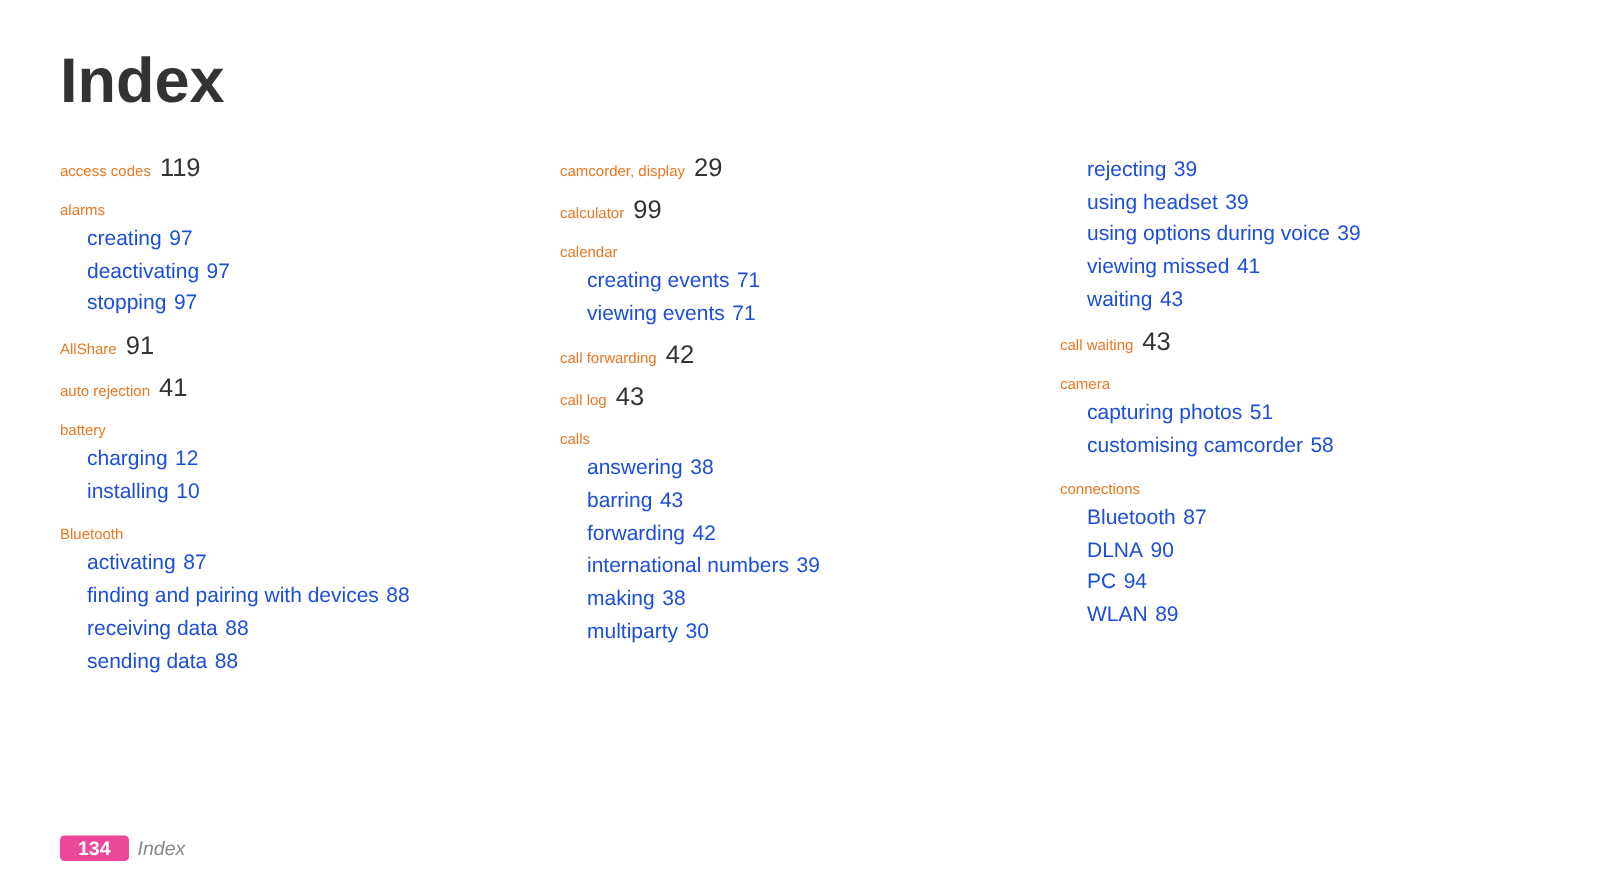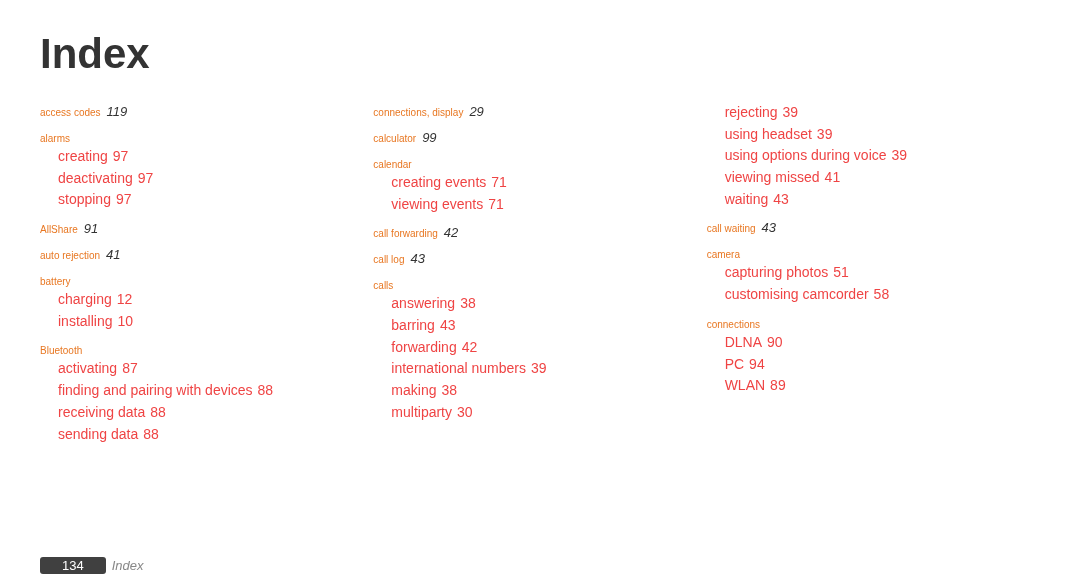--- a/index.html
+++ b/index.html
@@ -31,50 +31,49 @@
     .entry {
       margin-bottom: 4px;
     }
     .term {
       color: #e87722;
       font-size: 10px;
       font-weight: normal;
     }
     .term-num {
       color: #333333;
-      font-size: 13px;
+      font-size: 17px;
       margin-left: 6px;
-      font-style: italic;
     }
     .sub-entry {
       margin-left: 18px;
       font-size: 14px;
-      color: #ef4444;
+      color: #1d4ed8;
       line-height: 1.55;
     }
     .sub-entry .sub-num {
       margin-left: 5px;
     }
     .section-gap {
       margin-top: 8px;
     }
     .footer {
       position: absolute;
       bottom: 12px;
       left: 40px;
       display: flex;
       align-items: center;
       gap: 6px;
     }
     .footer-badge {
-      background: #404040;
+      background: #ec4899;
       color: #ffffff;
       font-size: 13px;
-      font-weight: normal;
-      padding: 1px 22px;
+      font-weight: bold;
+      padding: 1px 12px;
       border-radius: 3px;
     }
     .footer-label {
       color: #888888;
       font-size: 13px;
       font-style: italic;
     }
   </style>
 </head>
 <body>
@@ -109,21 +108,21 @@
         <span class="term">Bluetooth</span>
         <div class="sub-entry">activating<span class="sub-num">87</span></div>
         <div class="sub-entry">finding and pairing with devices<span class="sub-num">88</span></div>
         <div class="sub-entry">receiving data<span class="sub-num">88</span></div>
         <div class="sub-entry">sending data<span class="sub-num">88</span></div>
       </div>
     </div>
 
     <div class="col">
       <div class="entry">
-        <span class="term">connections, display</span><span class="term-num">29</span>
+        <span class="term">camcorder, display</span><span class="term-num">29</span>
       </div>
       <div class="entry section-gap">
         <span class="term">calculator</span><span class="term-num">99</span>
       </div>
       <div class="entry section-gap">
         <span class="term">calendar</span>
         <div class="sub-entry">creating events<span class="sub-num">71</span></div>
         <div class="sub-entry">viewing events<span class="sub-num">71</span></div>
       </div>
       <div class="entry section-gap">
@@ -154,20 +153,21 @@
       <div class="entry section-gap">
         <span class="term">call waiting</span><span class="term-num">43</span>
       </div>
       <div class="entry section-gap">
         <span class="term">camera</span>
         <div class="sub-entry">capturing photos<span class="sub-num">51</span></div>
         <div class="sub-entry">customising camcorder<span class="sub-num">58</span></div>
       </div>
       <div class="entry section-gap">
         <span class="term">connections</span>
+        <div class="sub-entry">Bluetooth<span class="sub-num">87</span></div>
         <div class="sub-entry">DLNA<span class="sub-num">90</span></div>
         <div class="sub-entry">PC<span class="sub-num">94</span></div>
         <div class="sub-entry">WLAN<span class="sub-num">89</span></div>
       </div>
     </div>
   </div>
 </div>
 
 <div class="footer">
   <span class="footer-badge">134</span>

